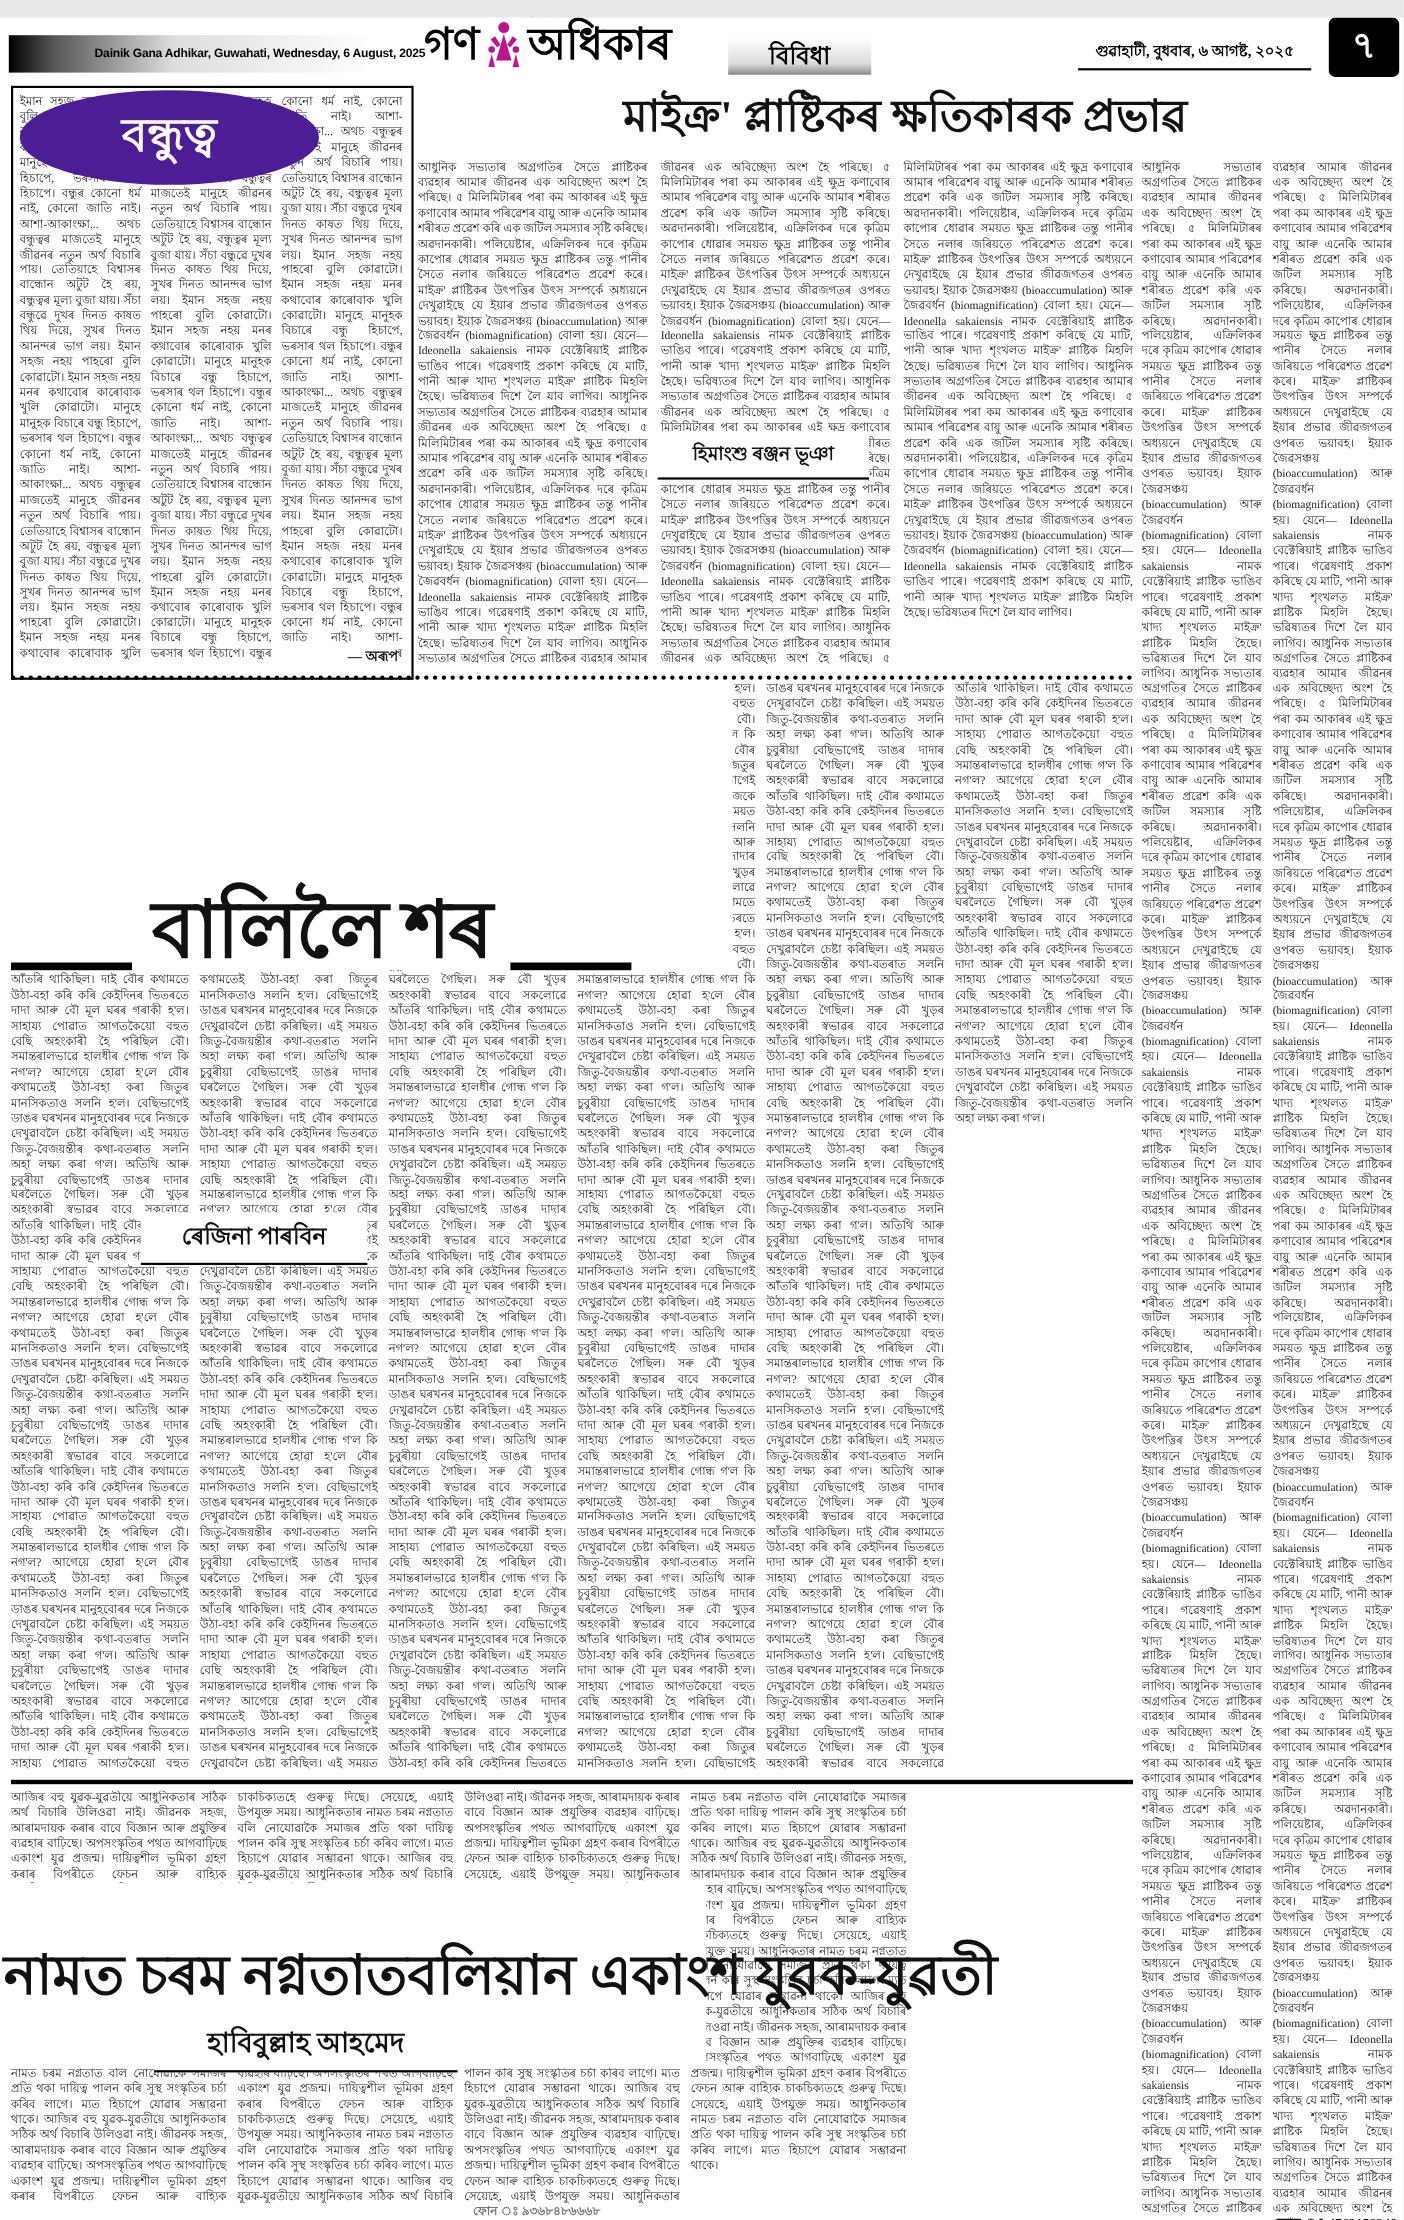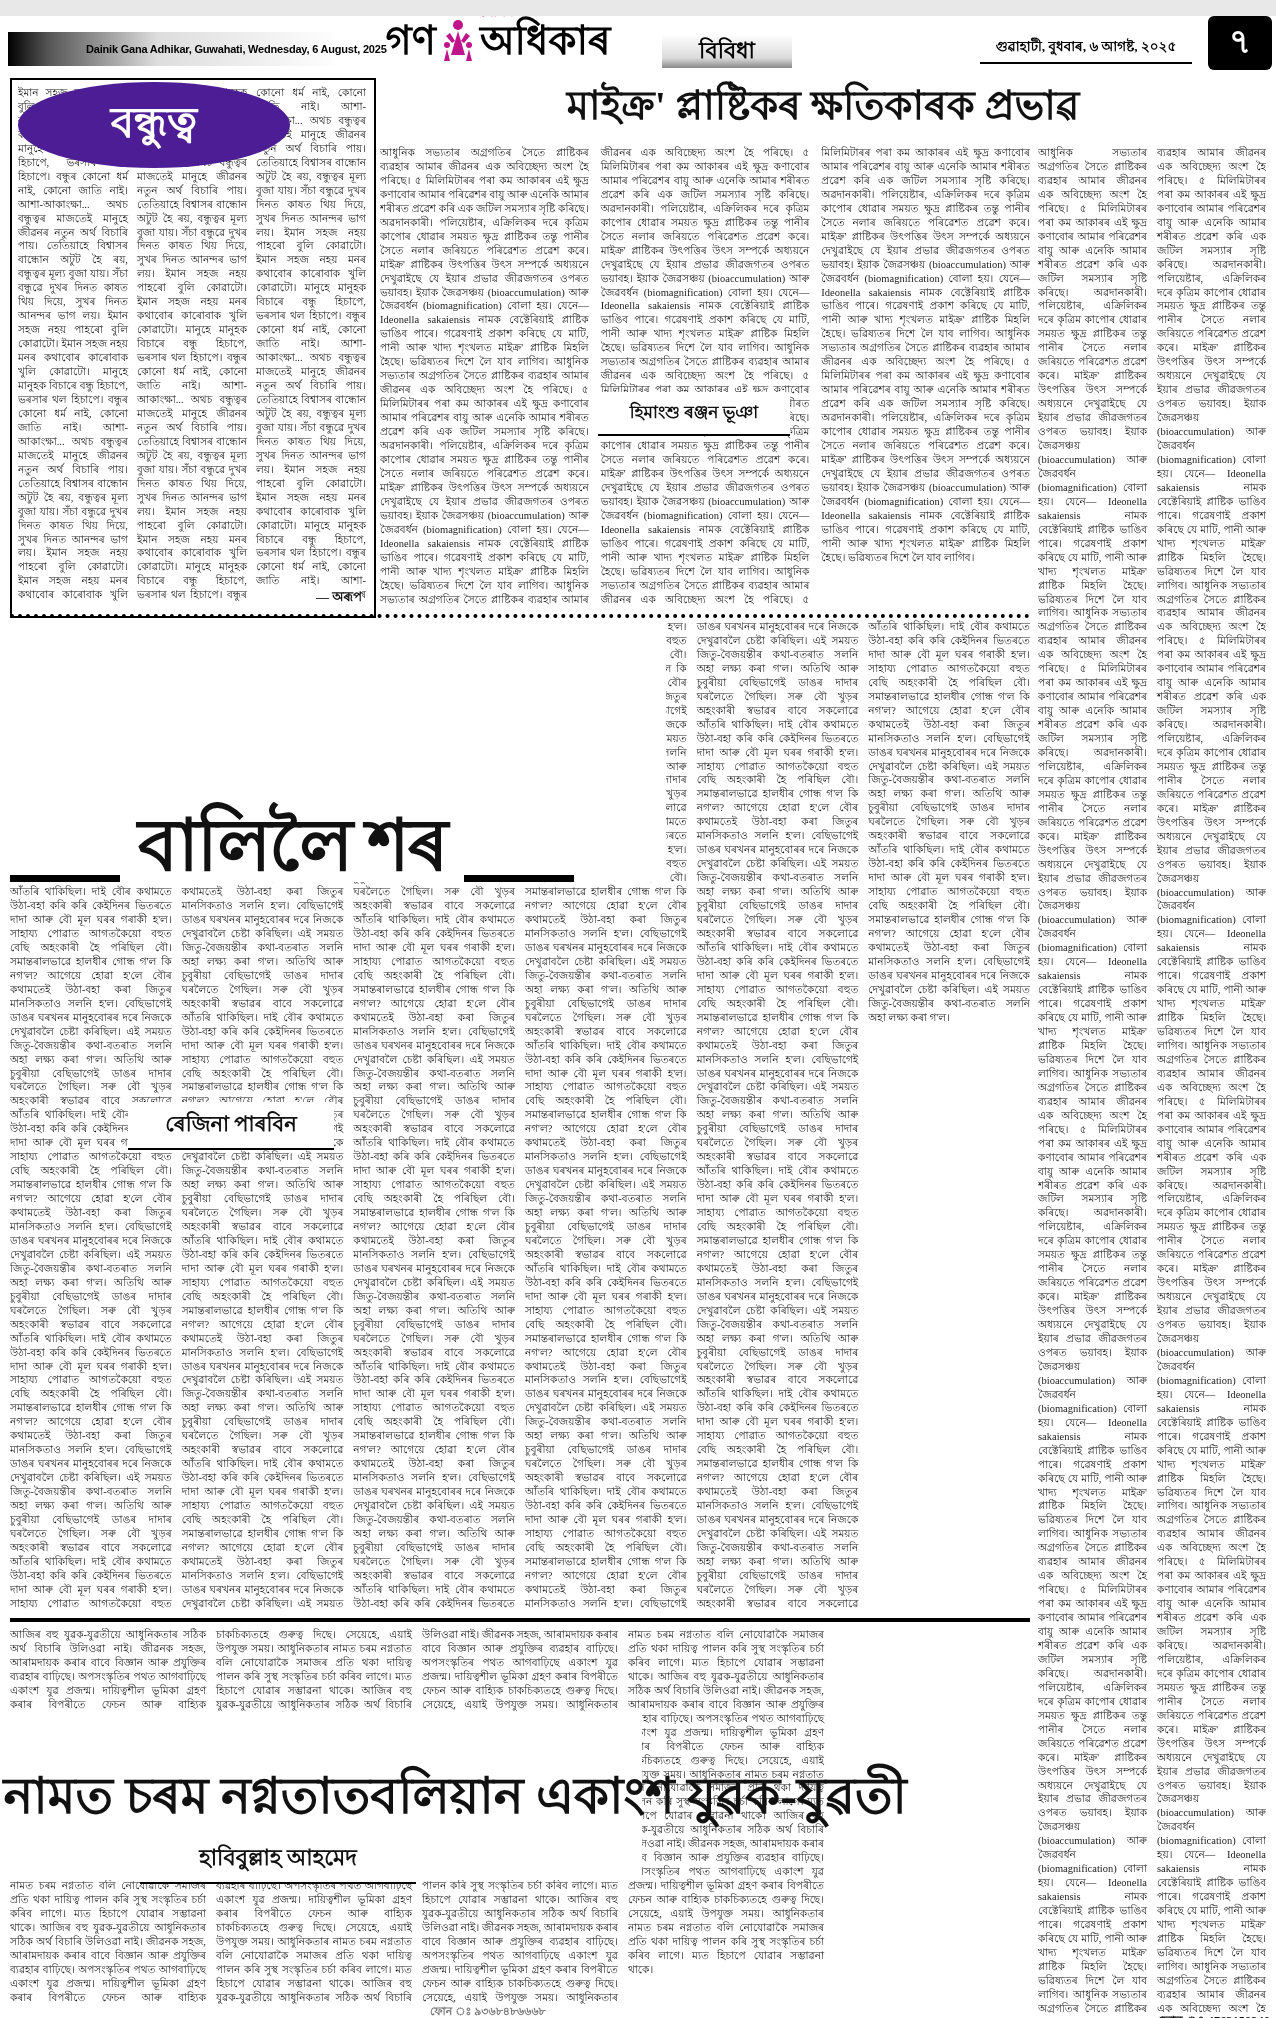--- a/index.html
+++ b/index.html
@@ -61,21 +61,21 @@
   .sand-title{font-size:72px;font-weight:800;letter-spacing:-2px;white-space:nowrap;line-height:1;}
   .sand-author{left:128px;top:1086px;width:206px;height:46px;border-bottom:2px solid #000;
                display:flex;align-items:center;justify-content:center;
                font-size:21px;font-weight:bold;}
   
   .mod-cols{left:10px;top:1612px;width:1020px;height:388px;column-count:5;column-gap:10px;}
   .mod-headmask{left:10px;top:1696px;width:632px;height:168px;display:flex;flex-direction:row;
                 align-items:center;justify-content:center;}
   .mod-headline{font-size:50px;font-weight:bold;line-height:1.18;text-align:center;white-space:nowrap;}
   .mod-author{left:140px;top:1818px;width:276px;height:48px;border-bottom:2px solid #000;
-              display:flex;align-items:center;justify-content:center;font-size:22px;font-weight:bold;}
+              display:flex;align-items:center;justify-content:center;font-size:25px;font-weight:bold;}
   .mod-phone{left:430px;top:1988px;width:210px;height:15px;font-size:11px;font-weight:bold;
              color:#777;line-height:15px;}
 </style>
 </head>
 <body>
 
 <div class="page">
 
   <div class="ed-bar">
     <span>Dainik Gana Adhikar, Guwahati, Wednesday, 6 August, 2025</span>

